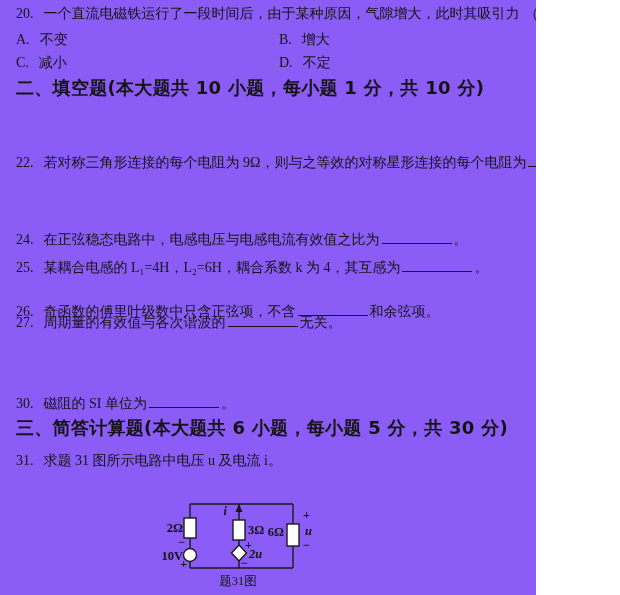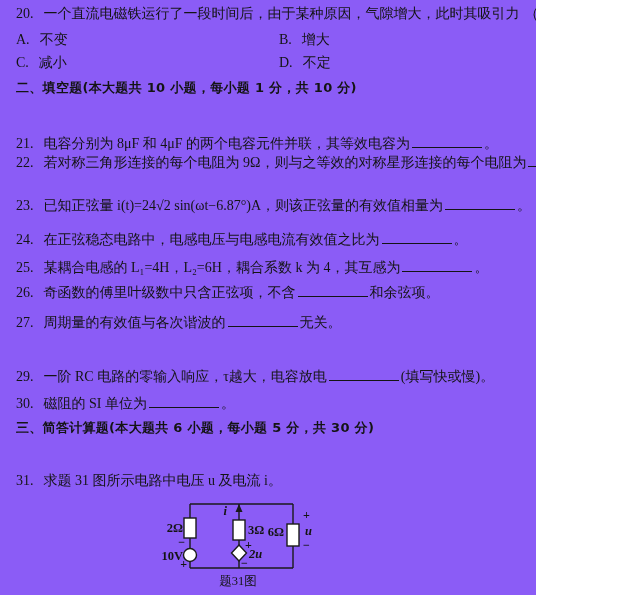--- a/index.html
+++ b/index.html
@@ -2,21 +2,21 @@
 <html><head>
 <meta charset="utf-8">
 <style>
   html,body{margin:0;padding:0;background:#ffffff;}
   body{width:620px;height:595px;font-family:"Liberation Serif","DejaVu Serif",serif;color:#141414;}
   .page{position:relative;width:536px;height:595px;overflow:hidden;background:#8b5cf6;}
   .row{position:absolute;left:16px;font-size:14px;line-height:18px;white-space:nowrap;}
   .num{display:inline-block;margin-right:10px;}
   .optnum{display:inline-block;margin-right:10px;}
   .col2{position:absolute;left:263px;white-space:nowrap;}
-  .heading{font-family:"DejaVu Sans","Liberation Sans",sans-serif;font-weight:bold;font-size:13px;letter-spacing:0.3px;}
+  .heading{font-family:"DejaVu Sans","Liberation Sans",sans-serif;font-weight:bold;font-size:18px;letter-spacing:0.3px;}
   .blank{display:inline-block;width:70px;height:14px;border-bottom:1.4px solid #141414;margin:0 2px;vertical-align:baseline;}
   .blank.w60{width:62px;}
   .bracket{margin-left:5px;letter-spacing:1px;}
   .circuit{position:absolute;left:140px;top:490px;}
   svg text{font-family:"Liberation Serif","DejaVu Serif",serif;fill:#141414;}
   .clabel{font-size:12.5px;font-weight:bold;}
   .csign{font-size:12px;font-weight:bold;}
   .cvar{font-size:12.5px;font-weight:bold;font-style:italic;}
   .ccaption{font-size:12.5px;}
 </style>
@@ -32,50 +32,41 @@
     <span><span class="optnum">A.</span><span>不变</span></span>
     <span class="col2"><span class="optnum">B.</span><span>增大</span></span>
   </div>
   <div class="row" style="top:54px">
     <span><span class="optnum">C.</span><span>减小</span></span>
     <span class="col2"><span class="optnum">D.</span><span>不定</span></span>
   </div>
 
   <div class="row heading" style="top:79px">二、填空题(本大题共 10 小题，每小题 1 分，共 10 分)</div>
 
-  <div class="row" style="top:133px">
-    <span class="num">21.</span><span>电容分别为 8μF 和 4μF 的两个电容元件并联，其等效电容为</span><span class="blank"></span><span>。</span>
-  </div>
   <div class="row" style="top:152px">
     <span class="num">22.</span><span>若对称三角形连接的每个电阻为 9Ω，则与之等效的对称星形连接的每个电阻为</span><span class="blank w60"></span><span>。</span>
-  </div>
-  <div class="row" style="top:195px">
-    <span class="num">23.</span><span>已知正弦量 i(t)=24√2 sin(ωt−6.87°)A，则该正弦量的有效值相量为</span><span class="blank"></span><span>。</span>
   </div>
   <div class="row" style="top:229px">
     <span class="num">24.</span><span>在正弦稳态电路中，电感电压与电感电流有效值之比为</span><span class="blank"></span><span>。</span>
   </div>
   <div class="row" style="top:257px">
     <span class="num">25.</span><span>某耦合电感的 L₁=4H，L₂=6H，耦合系数 k 为 4，其互感为</span><span class="blank"></span><span>。</span>
   </div>
-  <div class="row" style="top:282px">
+  <div class="row" style="top:301px">
     <span class="num">26.</span><span>奇函数的傅里叶级数中只含正弦项，不含</span><span class="blank"></span><span>和余弦项。</span>
   </div>
   <div class="row" style="top:312px">
     <span class="num">27.</span><span>周期量的有效值与各次谐波的</span><span class="blank"></span><span>无关。</span>
-  </div>
-  <div class="row" style="top:366px">
-    <span class="num">29.</span><span>一阶 RC 电路的零输入响应，τ越大，电容放电</span><span class="blank"></span><span>(填写快或慢)。</span>
   </div>
   <div class="row" style="top:393px">
     <span class="num">30.</span><span>磁阻的 SI 单位为</span><span class="blank"></span><span>。</span>
   </div>
 
   <div class="row heading" style="top:419px">三、简答计算题(本大题共 6 小题，每小题 5 分，共 30 分)</div>
-  <div class="row" style="top:472px">
+  <div class="row" style="top:452px">
     <span class="num">31.</span><span>求题 31 图所示电路中电压 u 及电流 i。</span>
   </div>
 
   <svg class="circuit" width="235" height="105" viewBox="0 0 235 105">
     <g stroke="#1a1a1a" stroke-width="1.4" fill="none">
       <path d="M50 14 H153"></path>
       <path d="M50 78 H153"></path>
       <path d="M50 14 V28 M50 48 V58.5 M50 71.5 V78"></path>
       <path d="M99 14 V30 M99 50 V55 M99 71 V78"></path>
       <path d="M153 14 V34 M153 56 V78"></path>

